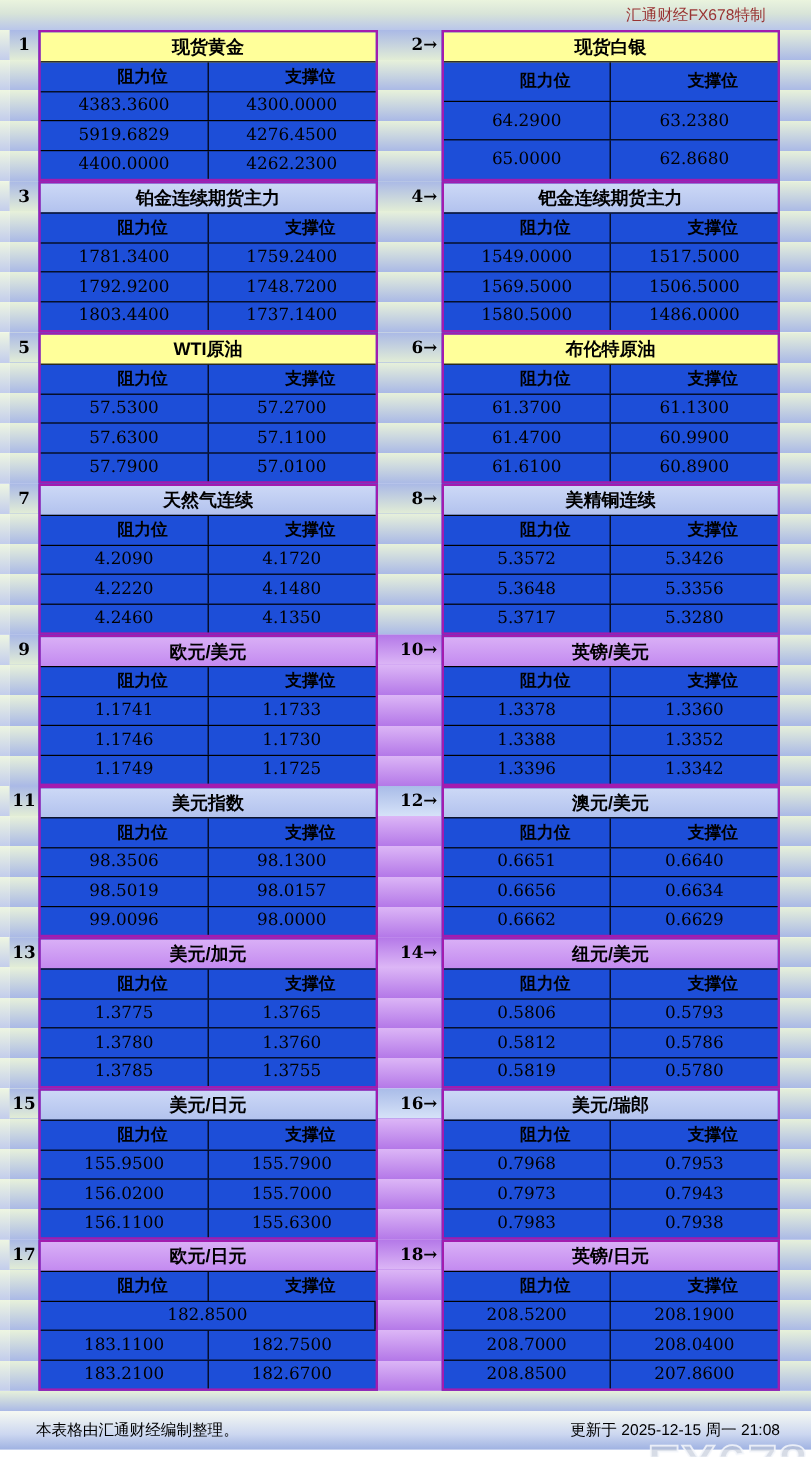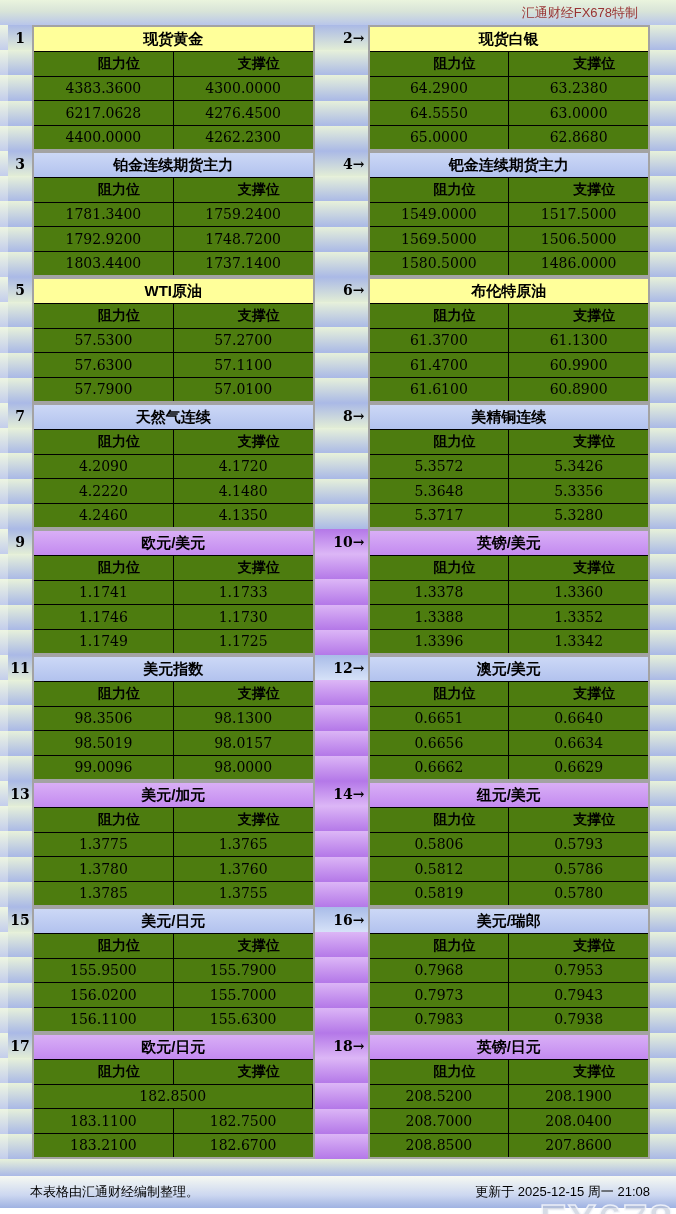--- a/index.html
+++ b/index.html
@@ -27,21 +27,21 @@
     height:25px;display:flex;align-items:center;justify-content:center;
     font-family:"DejaVu Serif",serif;font-weight:bold;font-size:14px;
   }
   .nb-green{background:linear-gradient(180deg,#aab9e6 0%,#e2edd6 100%);}
   .nb-purple{background:linear-gradient(180deg,#b478e8 0%,#dcb6f6 100%);}
   .nb-blue{background:linear-gradient(180deg,#a9bce8 0%,#d6e2f8 100%);}
   .numband.arrow{justify-content:flex-end;padding-right:3px;box-sizing:border-box;}
   
   .ptable{
     flex:1;display:flex;flex-direction:column;box-sizing:border-box;
-    border:2px solid #a3a3a3;background:#4d7c0f;
+    border:2px solid #a21caf;background:#1d4ed8;
   }
   .thead{
     height:25px;flex:none;display:flex;align-items:center;justify-content:center;
     border-bottom:1px solid #000;font-weight:bold;font-size:15px;box-sizing:border-box;
   }
   .th-yellow{background:#ffff9a;}
   .th-blue{background:linear-gradient(180deg,#ccd8f6 0%,#b2c2ee 100%);}
   .th-purple{background:linear-gradient(180deg,#d9aff6 0%,#c38af0 100%);}
   .trow{flex:1;display:flex;border-bottom:1px solid #000;box-sizing:border-box;}
   .trow:last-child{border-bottom:none;}
@@ -82,44 +82,40 @@
     <div class="thead th-yellow">现货黄金</div>
     <div class="trow sub">
       <div class="cell">阻力位</div>
       <div class="cell">支撑位</div>
     </div>
     <div class="trow">
       <div class="cell">4383.3600</div>
       <div class="cell">4300.0000</div>
     </div>
     <div class="trow">
-      <div class="cell">6217.0628</div>
+      <div class="cell">5919.6829</div>
       <div class="cell">4276.4500</div>
     </div>
     <div class="trow">
       <div class="cell">4400.0000</div>
       <div class="cell">4262.2300</div>
     </div>
   </div>
   <div class="strip midcol mid-green">
     <div class="numband arrow nb-green">2→</div>
   </div>
   <div class="ptable">
     <div class="thead th-yellow">现货白银</div>
     <div class="trow sub">
       <div class="cell">阻力位</div>
       <div class="cell">支撑位</div>
     </div>
     <div class="trow">
       <div class="cell">64.2900</div>
       <div class="cell">63.2380</div>
-    </div>
-    <div class="trow">
-      <div class="cell">64.5550</div>
-      <div class="cell">63.0000</div>
     </div>
     <div class="trow">
       <div class="cell">65.0000</div>
       <div class="cell">62.8680</div>
     </div>
   </div>
   <div class="strip edge-r"></div>
 </div>
 
 <div class="section">

